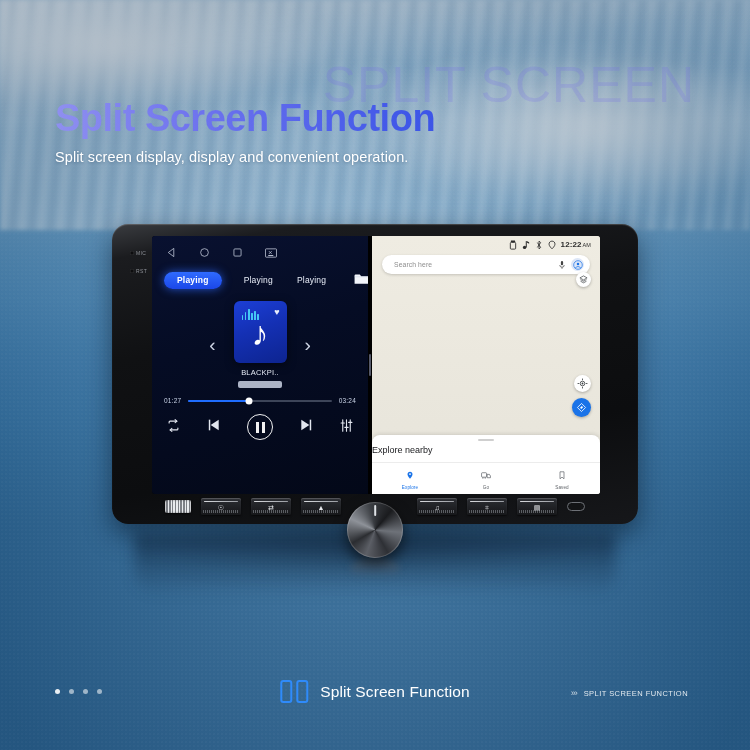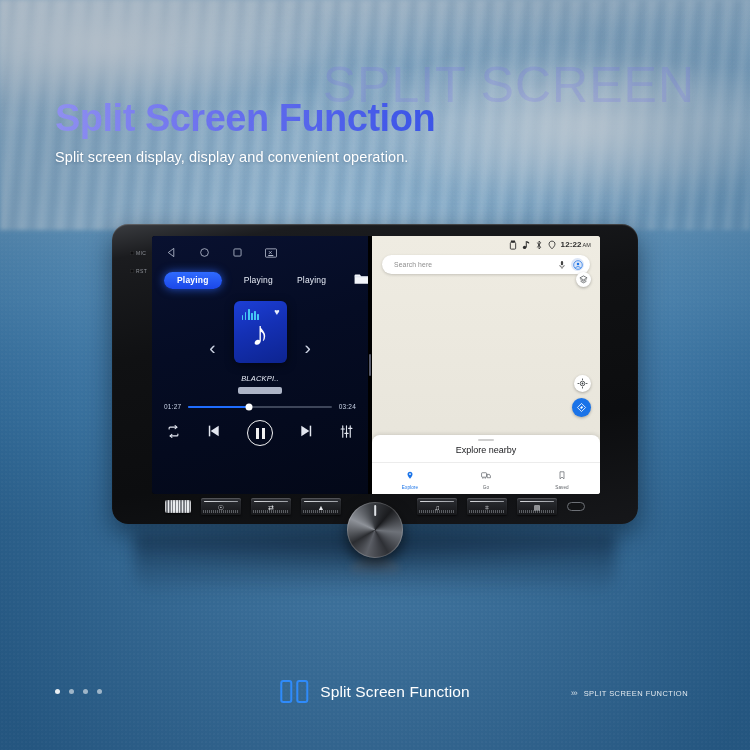--- a/index.html
+++ b/index.html
@@ -138,21 +138,21 @@
   .carousel-arrow { color:#dfe6f5; font-size: 19px; font-weight: 300; line-height:1; opacity:.92; }
   #album-art {
     width: 53px; height: 62px; border-radius: 6px;
     background: linear-gradient(160deg,#1c3fd6 0%, #1430b4 45%, #0d2490 100%);
     position:relative; box-shadow: 0 2px 8px rgba(0,0,0,.5);
   }
   #art-bars { position:absolute; left:8px; top:8px; display:flex; gap:1.5px; align-items:flex-end; height:11px; }
   #art-bars i { width:1.7px; background:#45c8f5; display:block; border-radius:.5px; }
   #art-heart { position:absolute; right:7px; top:7px; color:#e9eefc; font-size:9px; line-height:1; }
   #art-note { position:absolute; left:50%; top:50%; transform:translate(-50%,-46%); color:#fff; font-size:34px; line-height:1; }
-  #song-title { text-align:center; font-size: 7.5px; color:#e8edf8; margin-top: 11px; letter-spacing:.2px;font-style:italic; }
+  #song-title { text-align:center; font-size: 7.5px; color:#e8edf8; margin-top: 5px; letter-spacing:.2px; }
   #song-sub {
     width: 44px; height: 7px; margin: 4px auto 0;
     background: rgba(220,228,245,.78); border-radius: 2px;
   }
 
   #seek-row { display:flex; align-items:center; gap:7px; padding: 0 12px; margin-top: 9px; }
   .seek-time { font-size: 6.5px; color:#c9d3e6; letter-spacing:.2px; }
   #seek-bar { flex:1; height:2px; background:#3d4559; border-radius:2px; position:relative; }
   #seek-fill { position:absolute; left:0; top:0; height:100%; width:42%; background:#1f6dff; border-radius:2px; }
   #seek-knob { position:absolute; left:42%; top:50%; transform:translate(-50%,-50%); width:7px; height:7px; border-radius:50%; background:#fff; }
@@ -216,21 +216,21 @@
   #fab-locate { right: 9px; top: 139px; width: 17px; height: 17px; }
   #fab-nav { right: 9px; top: 162px; width: 19px; height: 19px; background:#1a73e8; }
 
   #sheet {
     position:absolute; left:0; right:0; bottom:0;
     background:#fff; border-radius: 8px 8px 0 0;
     box-shadow: 0 -1px 4px rgba(0,0,0,.12);
     padding-top: 4px;
   }
   #sheet-grab { width:16px; height:1.6px; border-radius:2px; background:#cfcfcf; margin: 0 auto 4px; }
-  #sheet-title { text-align:center; font-size: 9px; color:#202124; padding-bottom: 7px; }
+  #sheet-title { font-size: 9px; color:#202124; padding-bottom: 7px; }
   #map-tabs { display:flex; border-top:1px solid #ececec; padding: 3px 0 4px; }
   .map-tab { flex:1; text-align:center; }
   .map-tab .mt-label { font-size: 4.6px; color:#5f6368; margin-top:1.5px; letter-spacing:.1px; }
   .map-tab.active .mt-label { color:#1a73e8; }
 
   
   #unit-bottom {
     position:absolute; left:0; right:0; bottom:0; height: 32px;
     display:flex; align-items:center; justify-content:center; gap:10px;
     padding: 0 22px 4px;

